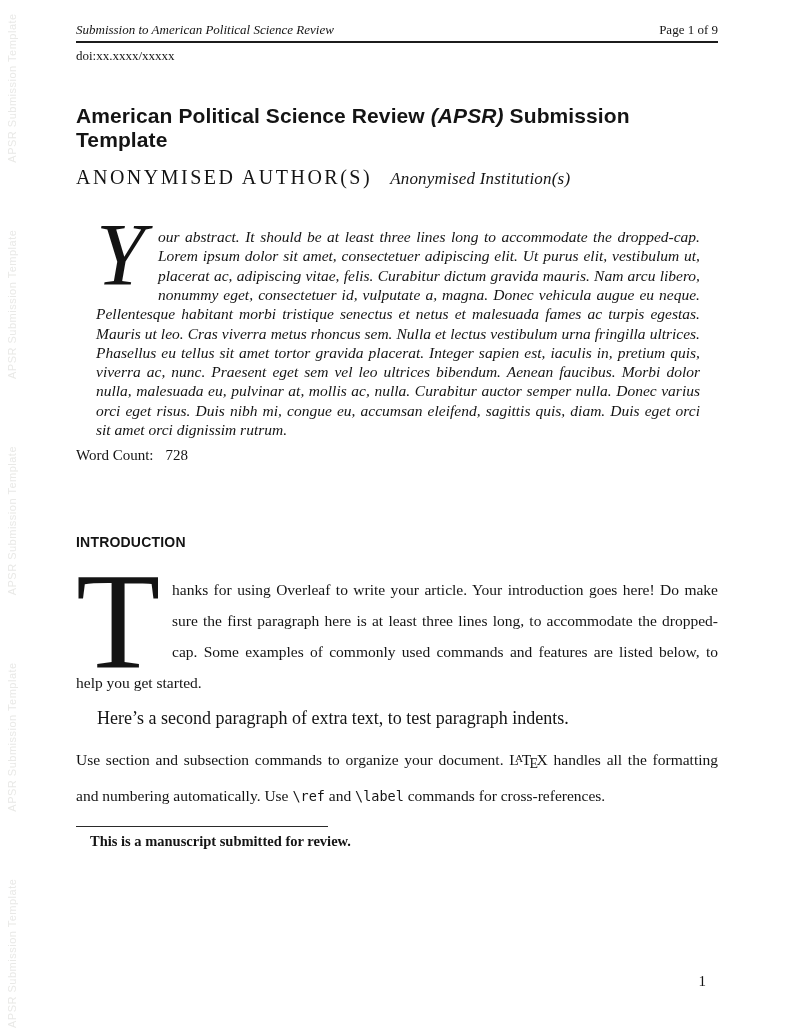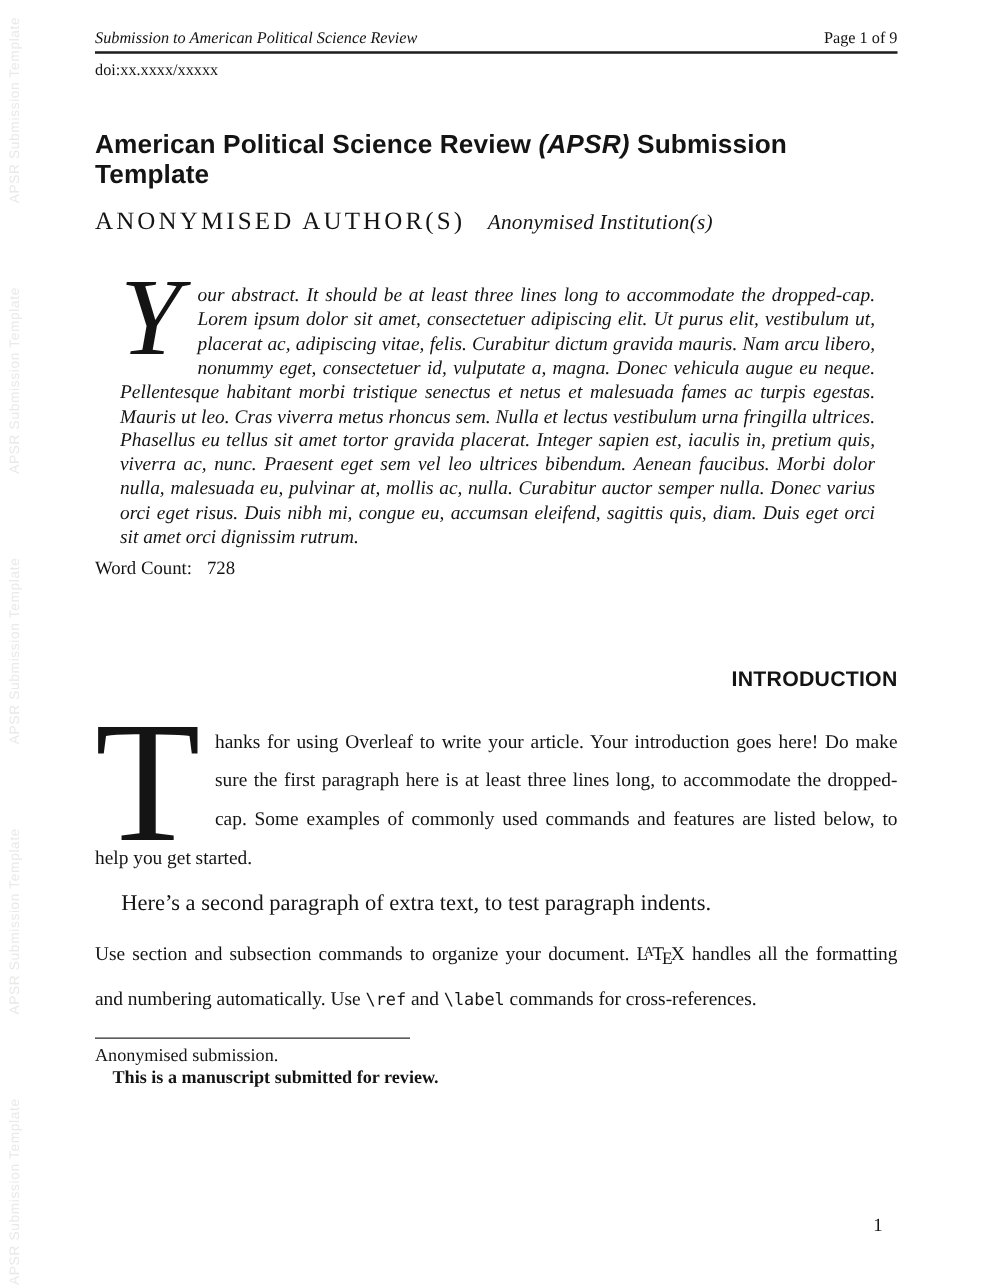--- a/index.html
+++ b/index.html
@@ -91,23 +91,22 @@
   .word-count-row {
     margin-top: 8px;
     font-size: 15px;
   }
   .word-count-value { margin-left: 12px; }
 
   
   .section-heading {
     font-family: "Liberation Sans", sans-serif;
     font-weight: bold;
-    font-size: 17px;
+    font-size: 14px;
     letter-spacing: 0.2px;
-    text-align: right;
   }
   .heading-intro { margin-top: 70px; }
   .heading-latex { margin-top: 50px; }
 
   
   .intro-para {
     margin-top: 24px;
     font-size: 15.5px;
     line-height: 31px;
     text-align: justify;
@@ -219,19 +218,18 @@
     <span class="dropcap-t">T</span><span>hanks for using Overleaf to write your article.  Your introduction goes here!  Do make sure the first paragraph here is at least three lines long, to accommodate the dropped-cap. Some examples of commonly used commands and features are listed below, to help you get started.</span>
   </div>
 
   <div class="second-para">Here’s a second paragraph of extra text, to test paragraph indents.</div>
 
 
   <div class="latex-para"><span>Use section and subsection commands to organize your document. </span><span class="latex-logo"><span>L</span><span class="lx-a">A</span><span>T</span><span class="lx-e">E</span><span>X</span></span><span> handles all the formatting and numbering automatically. Use </span><span class="inline-code">\ref</span><span> and </span><span class="inline-code">\label</span><span> commands for cross-references.</span></div>
 
   <div class="footnote-block">
     <hr class="footnote-rule">
-    <div class="footnote-text">Anonymised submission.</div>
     <div class="review-notice">This is a manuscript submitted for review.</div>
   </div>
 
   <div class="page-number">1</div>
 
 </div>
 
 </body></html>

